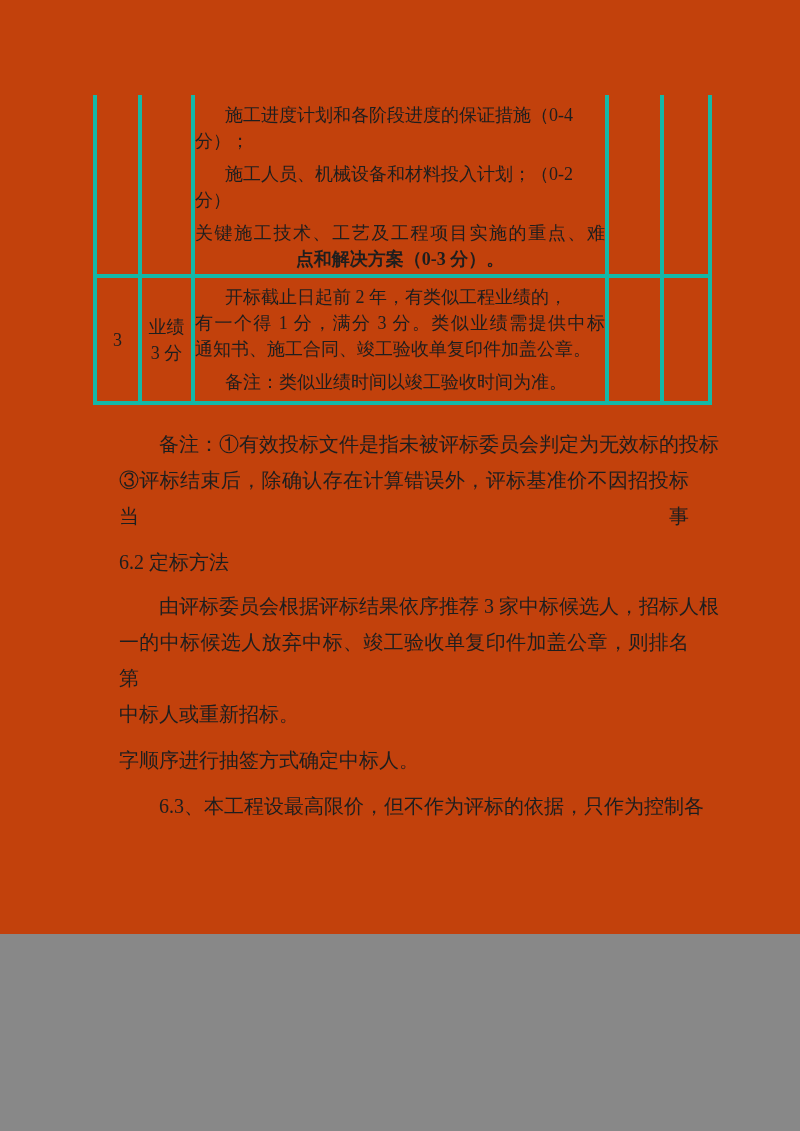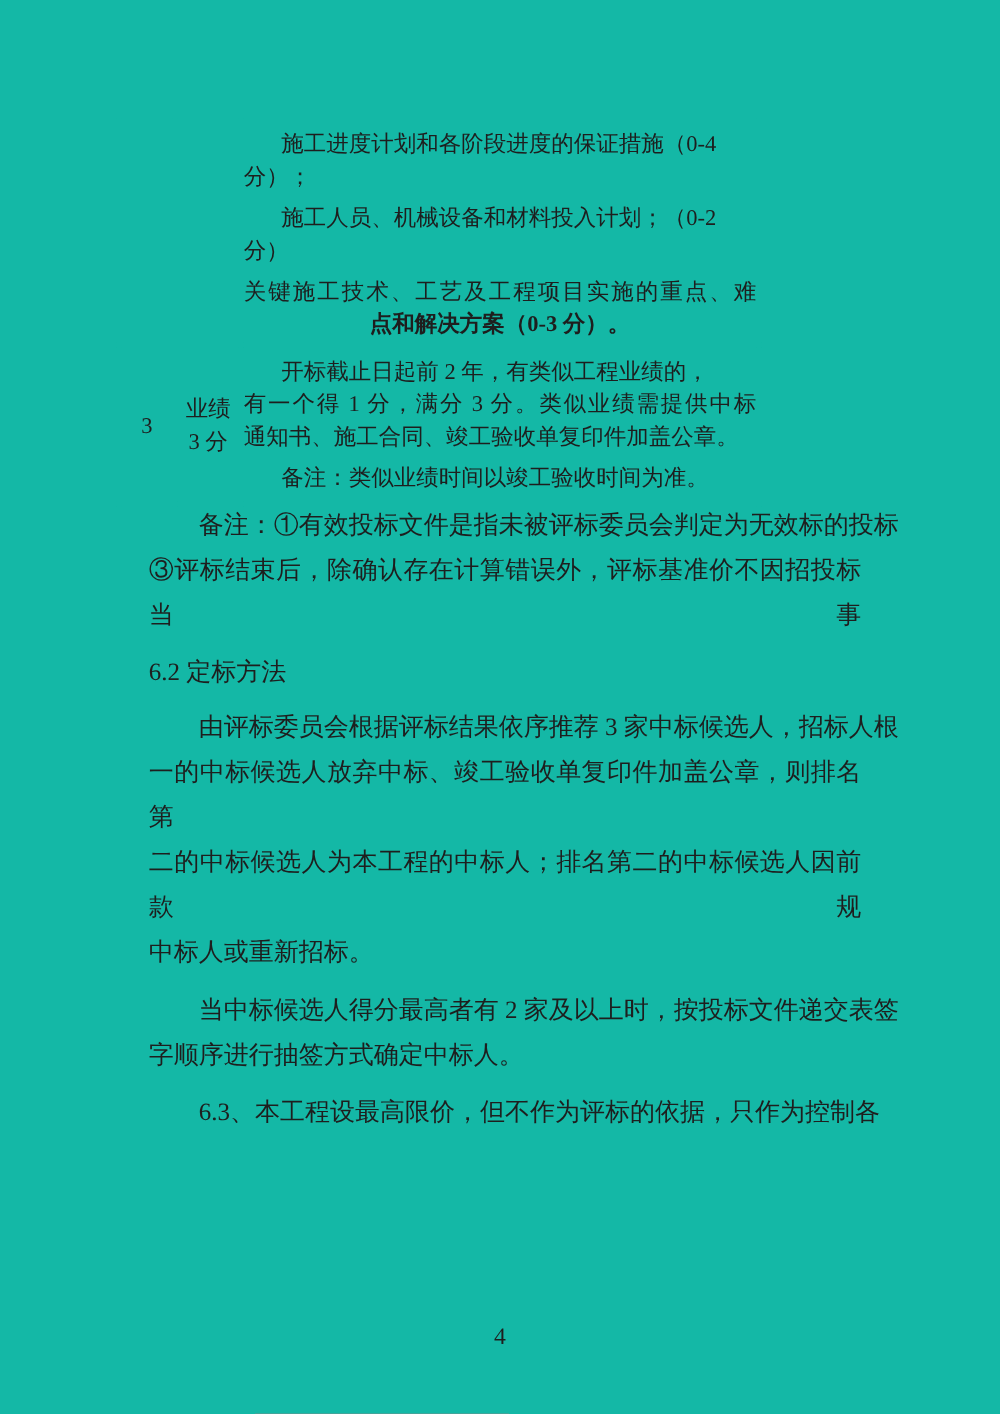--- a/index.html
+++ b/index.html
@@ -1,20 +1,20 @@
 <!DOCTYPE html>
 <html><head>
 <meta charset="utf-8">
 <style>
   html,body { margin:0; padding:0; background:#888; }
   .page {
     position:relative;
-    width:800px; height:1131px;
+    width:800px; height:934px;
     margin:0 auto;
-    background:#14b8a6;
+    background:#c2410c;
     color:#1e1e1e;
     font-family:"Liberation Serif","DejaVu Serif",serif;
     overflow:hidden;
   }
   
   table.score {
     position:absolute; left:93px; top:95px;
     border-collapse:collapse;
     table-layout:fixed;
     width:615px;
@@ -41,21 +41,21 @@
   .body-text {
     position:absolute; left:119px; top:402px; width:570px;
   }
   .bline {
     font-size:20px;
     line-height:36px;
     white-space:nowrap;
   }
   .b-ind { text-indent:40px; }
   .b-fill { text-align:justify; text-align-last:justify; white-space:normal; }
-  .note-para    { margin-top:0;font-family:Liberation Serif, serif; }
+  .note-para    { margin-top:24px;font-family:Liberation Serif, serif; }
   .sec-heading  { margin-top:10px; }
   .award-para   { margin-top:8px; }
   .tie-para     { margin-top:10px; }
   .limit-para   { margin-top:10px; }
   
   .footer {
     position:absolute; left:0; right:0; top:1056px;
     text-align:center;
     font-size:19px; line-height:28px;
   }
@@ -113,26 +113,24 @@
       <div class="bline b-fill">③评标结束后，除确认存在计算错误外，评标基准价不因招投标当事</div>
     </div>
 
     <div class="sec-heading">
       <div class="bline">6.2 定标方法</div>
     </div>
 
     <div class="award-para">
       <div class="bline b-ind">由评标委员会根据评标结果依序推荐 3 家中标候选人，招标人根</div>
       <div class="bline b-fill">一的中标候选人放弃中标、竣工验收单复印件加盖公章，则排名第</div>
-      <div class="bline b-fill">二的中标候选人为本工程的中标人；排名第二的中标候选人因前款规</div>
       <div class="bline">中标人或重新招标。</div>
     </div>
 
     <div class="tie-para">
-      <div class="bline b-ind">当中标候选人得分最高者有 2 家及以上时，按投标文件递交表签</div>
       <div class="bline">字顺序进行抽签方式确定中标人。</div>
     </div>
 
     <div class="limit-para">
       <div class="bline b-ind">6.3、本工程设最高限价，但不作为评标的依据，只作为控制各</div>
 
     </div>
 
   </div>
 

